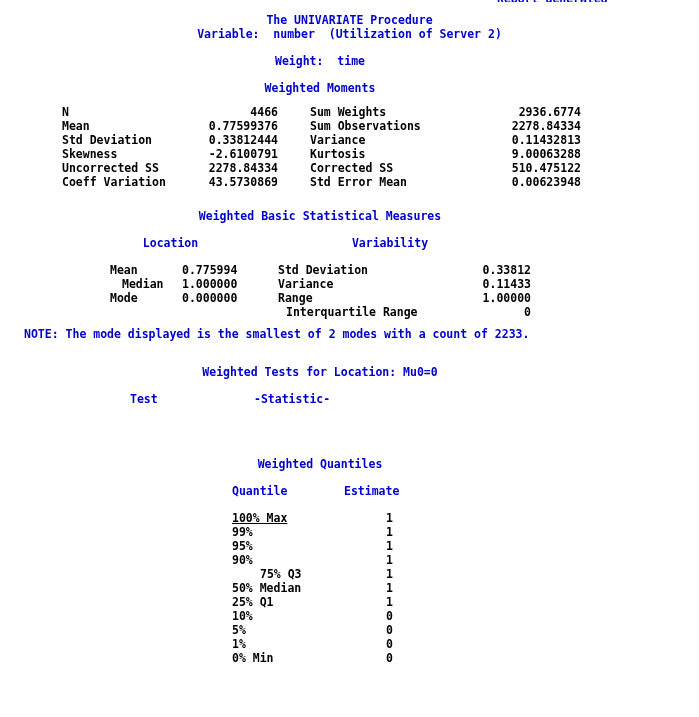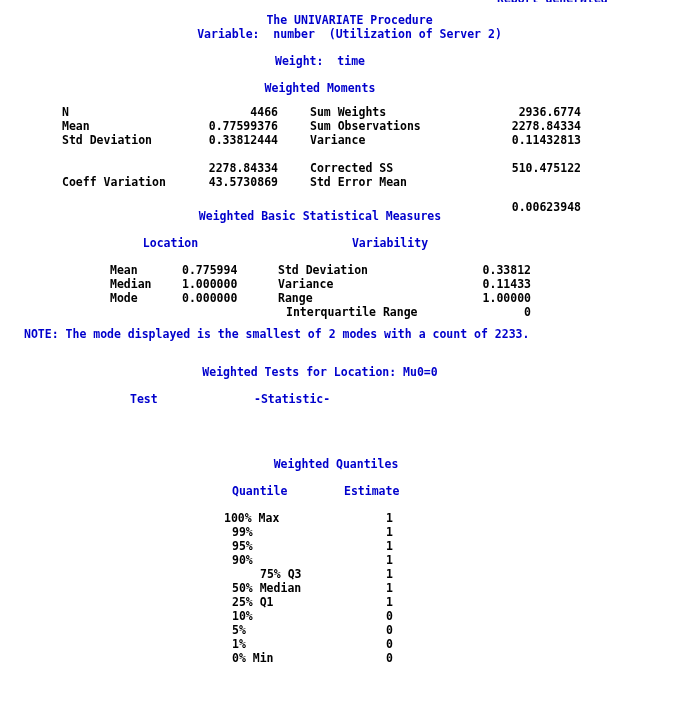--- a/index.html
+++ b/index.html
@@ -94,49 +94,56 @@
     <span class="cell black r" style="left:150px; width:128px;">0.77599376</span>
     <span class="cell black l" style="left:310px; width:170px;">Sum Observations</span>
     <span class="cell black r" style="left:450px; width:131px;">2278.84334</span>
   </div>
   <div class="row" style="top:133px;">
     <span class="cell black l" style="left:62px; width:150px;">Std Deviation</span>
     <span class="cell black r" style="left:150px; width:128px;">0.33812444</span>
     <span class="cell black l" style="left:310px; width:170px;">Variance</span>
     <span class="cell black r" style="left:450px; width:131px;">0.11432813</span>
   </div>
+  <div class="row" style="top:147px;">
+    <span class="cell black l" style="left:62px; width:150px;">Skewness</span>
+    <span class="cell black r" style="left:150px; width:128px;">-2.6100791</span>
+    <span class="cell black l" style="left:310px; width:170px;">Kurtosis</span>
+    <span class="cell black r" style="left:450px; width:131px;">9.00063288</span>
+  </div>
   <div class="row" style="top:161px;">
+    <span class="cell black l" style="left:62px; width:150px;">Uncorrected SS</span>
     <span class="cell black r" style="left:150px; width:128px;">2278.84334</span>
     <span class="cell black l" style="left:310px; width:170px;">Corrected SS</span>
     <span class="cell black r" style="left:450px; width:131px;">510.475122</span>
   </div>
   <div class="row" style="top:175px;">
     <span class="cell black l" style="left:62px; width:150px;">Coeff Variation</span>
     <span class="cell black r" style="left:150px; width:128px;">43.5730869</span>
     <span class="cell black l" style="left:310px; width:170px;">Std Error Mean</span>
-    <span class="cell black r" style="left:450px; width:131px;margin-top:25px;">0.00623948</span>
+    <span class="cell black r" style="left:450px; width:131px;">0.00623948</span>
   </div>
 
   <div class="row" style="top:209px;">
     <span class="cell blue c" style="left:0px; width:640px;">Weighted Basic Statistical Measures</span>
   </div>
 
   <div class="row" style="top:236px;">
     <span class="cell blue c" style="left:108px; width:125px;">Location</span>
     <span class="cell blue c" style="left:300px; width:180px;">Variability</span>
   </div>
 
   <div class="row" style="top:263px;">
     <span class="cell black l" style="left:110px; width:70px;">Mean</span>
     <span class="cell black l" style="left:182px; width:90px;">0.775994</span>
     <span class="cell black l" style="left:278px; width:200px;">Std Deviation</span>
     <span class="cell black r" style="left:420px; width:111px;">0.33812</span>
   </div>
   <div class="row" style="top:277px;">
-    <span class="cell black l" style="left:110px; width:70px;">Median</span>
+    <span class="cell black l" style="left:122px; width:70px;">Median</span>
     <span class="cell black l" style="left:182px; width:90px;">1.000000</span>
     <span class="cell black l" style="left:278px; width:200px;">Variance</span>
     <span class="cell black r" style="left:420px; width:111px;">0.11433</span>
   </div>
   <div class="row" style="top:291px;">
     <span class="cell black l" style="left:110px; width:70px;">Mode</span>
     <span class="cell black l" style="left:182px; width:90px;">0.000000</span>
     <span class="cell black l" style="left:278px; width:200px;">Range</span>
     <span class="cell black r" style="left:420px; width:111px;">1.00000</span>
   </div>
@@ -155,30 +162,30 @@
     <span class="cell blue c" style="left:0px; width:640px;">Weighted Tests for Location: Mu0=0</span>
   </div>
 
   <div class="row" style="top:392px;">
     <span class="cell blue l" style="left:130px; width:110px;">Test</span>
     <span class="cell blue l" style="left:254px; width:120px;">-Statistic-</span>
   </div>
 
 
   <div class="row" style="top:457px;">
-    <span class="cell blue c" style="left:0px; width:640px;padding-left:16px;">Weighted Quantiles</span>
+    <span class="cell blue c" style="left:0px; width:640px;">Weighted Quantiles</span>
   </div>
 
   <div class="row" style="top:484px;">
     <span class="cell blue l" style="left:232px; width:100px;">Quantile</span>
     <span class="cell blue l" style="left:344px; width:100px;">Estimate</span>
   </div>
 
   <div class="row" style="top:511px;">
-    <span class="cell black l" style="left:224px; width:110px;">100% Max</span>
+    <span class="cell black l" style="left:232px; width:110px;text-decoration:underline;">100% Max</span>
     <span class="cell black r" style="left:330px; width:63px;">1</span>
   </div>
   <div class="row" style="top:525px;">
     <span class="cell black l" style="left:232px; width:110px;">99%</span>
     <span class="cell black r" style="left:330px; width:63px;">1</span>
   </div>
   <div class="row" style="top:539px;">
     <span class="cell black l" style="left:232px; width:110px;">95%</span>
     <span class="cell black r" style="left:330px; width:63px;">1</span>
   </div>

